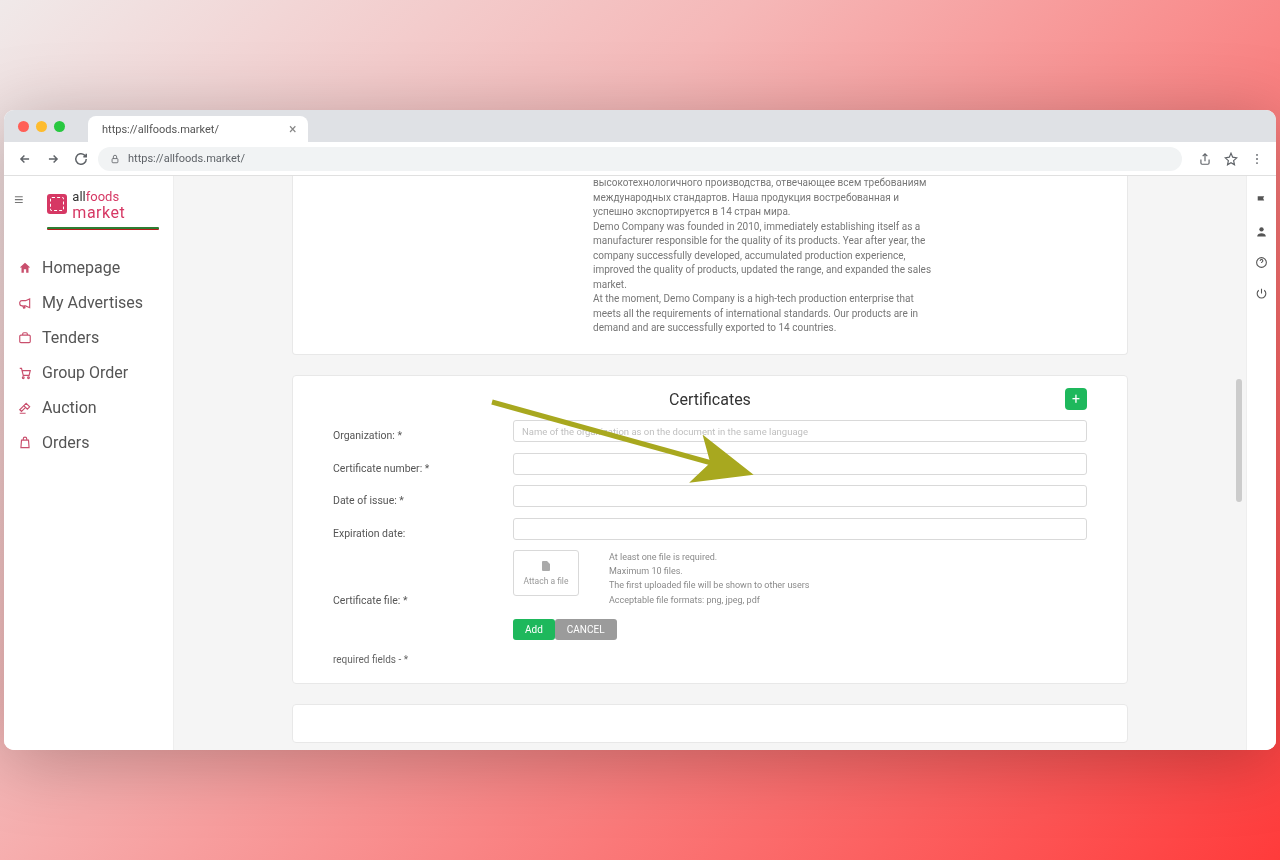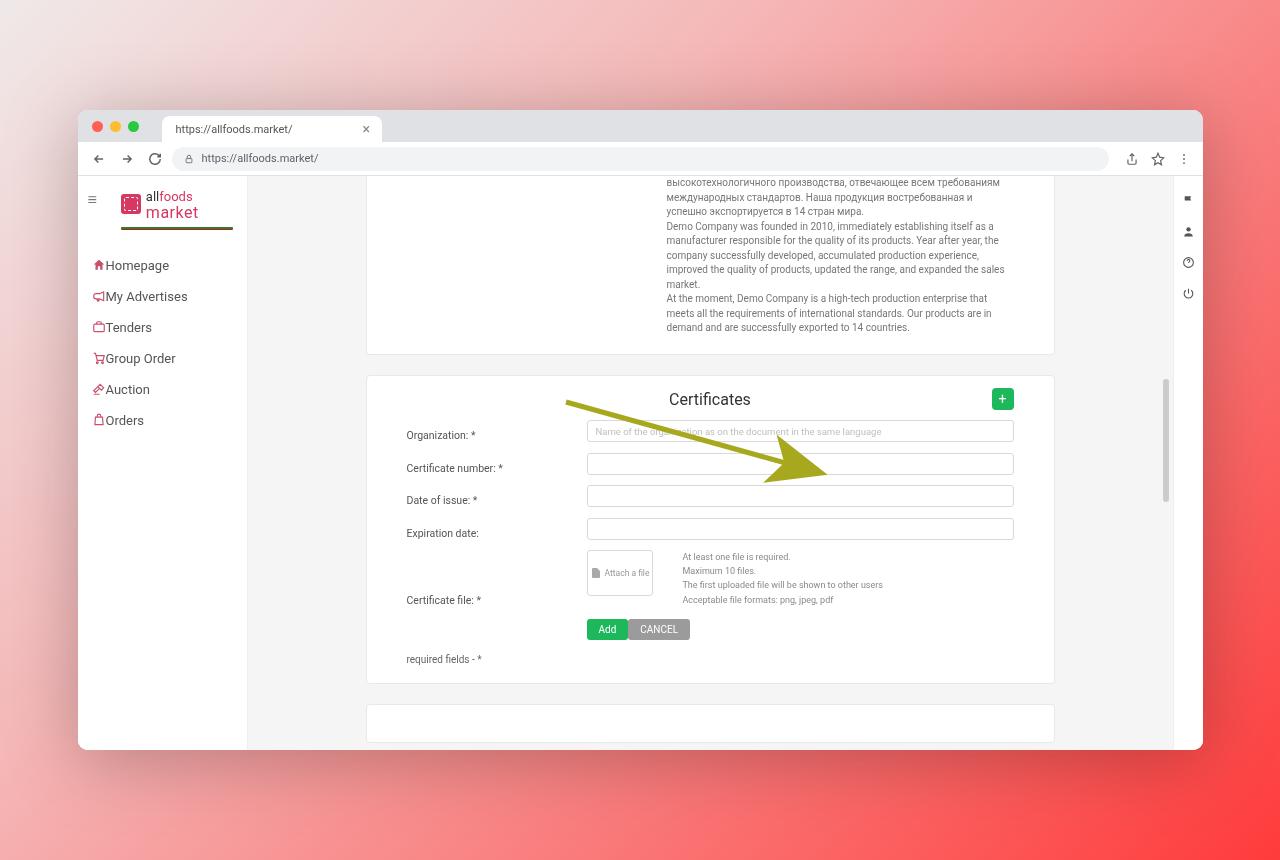--- a/index.html
+++ b/index.html
@@ -6,21 +6,21 @@
     body {
       width: 1280px;
       height: 860px;
       background: linear-gradient(135deg, #f0e9e9 0%, #f5b8b8 35%, #ff3b3b 100%);
       display: flex;
       align-items: center;
       justify-content: center;
       overflow: hidden;
     }
     .outer-wrap {
-      width: 1125px;
+      width: 1272px;
       height: 640px;
       filter: drop-shadow(0 10px 35px rgba(0,0,0,0.25));
     }
     .browser {
       width: 100%;
       height: 100%;
       background: #fff;
       border-radius: 10px;
       overflow: hidden;
       display: flex;
@@ -113,23 +113,24 @@
       border-radius: 2px;
     }
     .logo-text { font-size: 13px; font-weight: 400; }
     .logo-all { color: #333; }
     .logo-foods { color: #d63864; }
     .logo-sub { display: block; font-size: 16px; color: #d63864; margin-top: -2px; letter-spacing: 0.5px; }
     .logo-divider { height: 3px; background: linear-gradient(#2e7d32 50%, #b71c1c 50%); margin-top: 5px; border-radius: 1px; }
     .nav-list { margin-top: 14px; }
     .nav-item {
       display: flex;
-      align-items: flex-start;
+      align-items: center;
+      gap: 10px;
       padding: 8px 14px;
-      font-size: 13px;
+      font-size: 16px;
       color: #555;
       cursor: pointer;
     }
     .nav-icon { width: 14px; height: 14px; color: #c94f6d; flex-shrink: 0; }
     .main {
       flex: 1;
       overflow: hidden;
       position: relative;
       background: #f5f5f5;
       padding: 0 18px;
@@ -201,21 +202,21 @@
     }
     .text-input::placeholder { color: #bfbfbf; }
     .select-input { color: #bfbfbf; display: flex; align-items: center; justify-content: space-between; cursor: pointer; }
     .select-caret { color: #aaa; font-size: 8px; }
     .file-row .form-control { display: flex; gap: 30px; align-items: flex-start; }
     .attach-box {
       width: 66px; height: 46px;
       border: 1px solid #d9d9d9;
       border-radius: 3px;
       display: flex;
-      flex-direction: row;
+      flex-direction: column;
       align-items: center;
       justify-content: center;
       gap: 3px;
       cursor: pointer;
     }
     .attach-box svg { width: 12px; height: 14px; color: #aaa; }
     .attach-box span { font-size: 8.5px; color: #999; }
     .file-hints { font-size: 9px; color: #8a8a8a; line-height: 1.6; }
     .btn-row { display: flex; gap: 0; margin-top: 12px; margin-left: 180px; }
     .btn {

